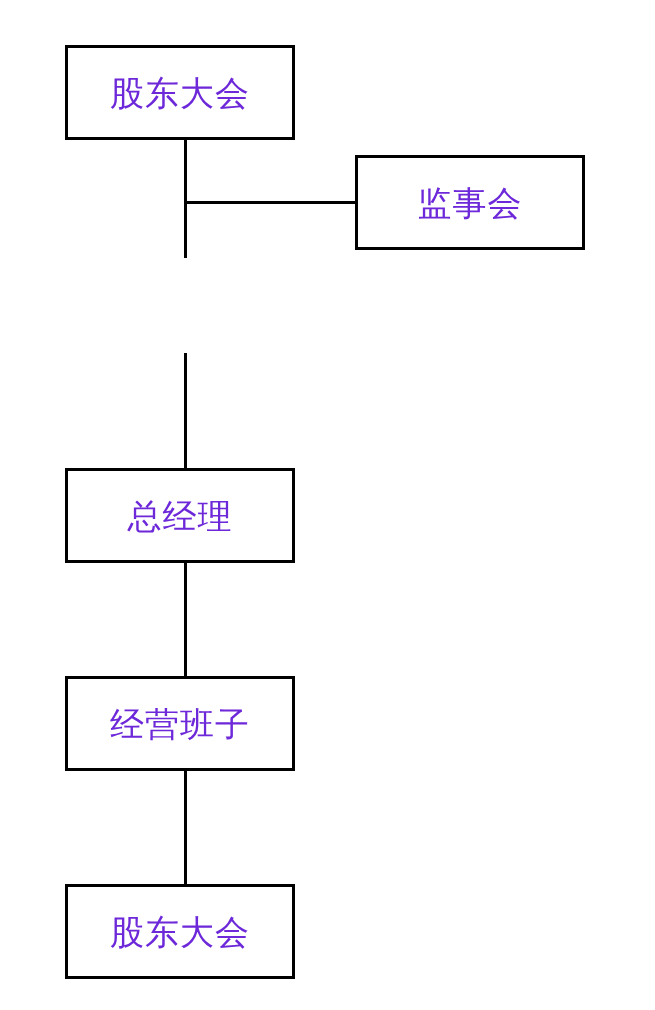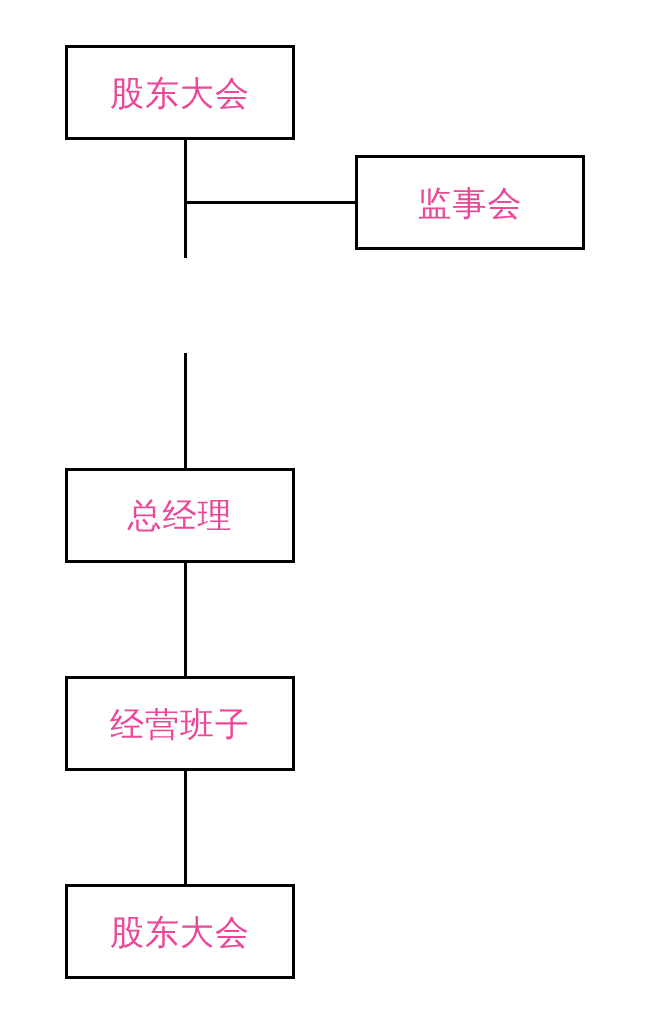--- a/index.html
+++ b/index.html
@@ -22,21 +22,21 @@
     height: 1010px;
   }
   .node {
     position: absolute;
     box-sizing: border-box;
     border: 3px solid #000000;
     background: #ffffff;
     display: flex;
     align-items: center;
     justify-content: center;
-    color: #ec4899;
+    color: #6d28d9;
     letter-spacing: 1px;
     z-index: 2;
   }
   .node-label {
     font-size: 34px;
     line-height: 1;
     white-space: nowrap;
   }
   .connector {
     position: absolute;
@@ -61,21 +61,21 @@
 
   <div class="node" style="left:65px; top:45px; width:230px; height:95px;">
     <span class="node-label">股东大会</span>
   </div>
 
   <div class="node" style="left:355px; top:155px; width:230px; height:95px;">
     <span class="node-label">监事会</span>
   </div>
 
 
-  <div class="node" style="left:65px; top:468px; width:230px; height:95px;font-family:Liberation Serif, serif;">
+  <div class="node" style="left:65px; top:468px; width:230px; height:95px;">
     <span class="node-label">总经理</span>
   </div>
 
   <div class="node" style="left:65px; top:676px; width:230px; height:95px;">
     <span class="node-label">经营班子</span>
   </div>
 
   <div class="node" style="left:65px; top:884px; width:230px; height:95px;">
     <span class="node-label">股东大会</span>
   </div>

